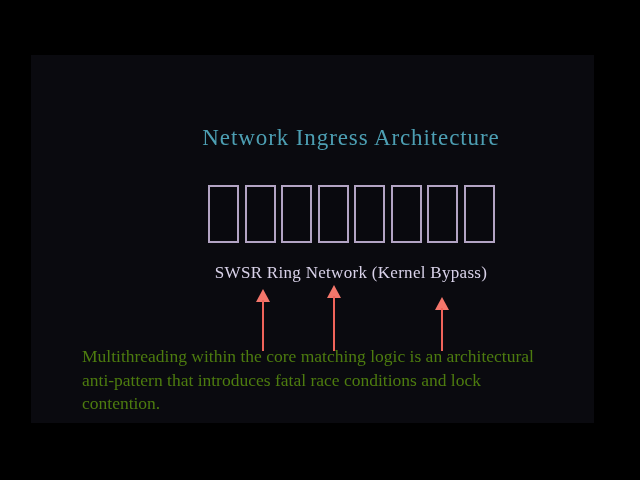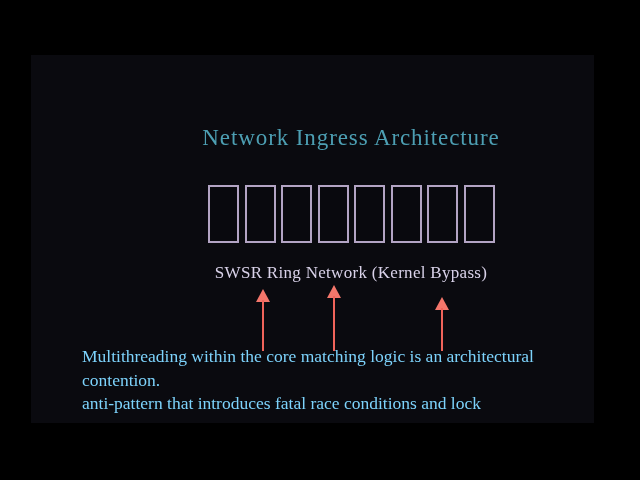--- a/index.html
+++ b/index.html
@@ -117,21 +117,21 @@
   #arrow-2 .shaft { height: 55px; }
   #arrow-3 { left: 403px; top: 242px; height: 54px; }
   #arrow-3 .shaft { height: 43px; }
 
   
   #narration {
     position: absolute;
     left: 51px;
     top: 290px;
     width: 545px;
-    color: #7dd3fc;
+    color: #4d7c0f;
     font-size: 17.5px;
     line-height: 23.5px;
     text-align: left;
   }
   #narration .line { display: block; white-space: nowrap; }
 </style>
 </head>
 <body>
 
 <div id="stage">
@@ -163,21 +163,21 @@
       <div class="head"></div>
       <div class="shaft"></div>
     </div>
     <div class="arrow" id="arrow-3">
       <div class="head"></div>
       <div class="shaft"></div>
     </div>
 
     <div id="narration">
       <span class="line">Multithreading within the core matching logic is an architectural</span>
+      <span class="line">anti-pattern that introduces fatal race conditions and lock</span>
       <span class="line">contention.</span>
-      <span class="line">anti-pattern that introduces fatal race conditions and lock</span>
     </div>
 
   </div>
 
   <div class="letterbox bottom"></div>
 
 </div>
 
 </body></html>

